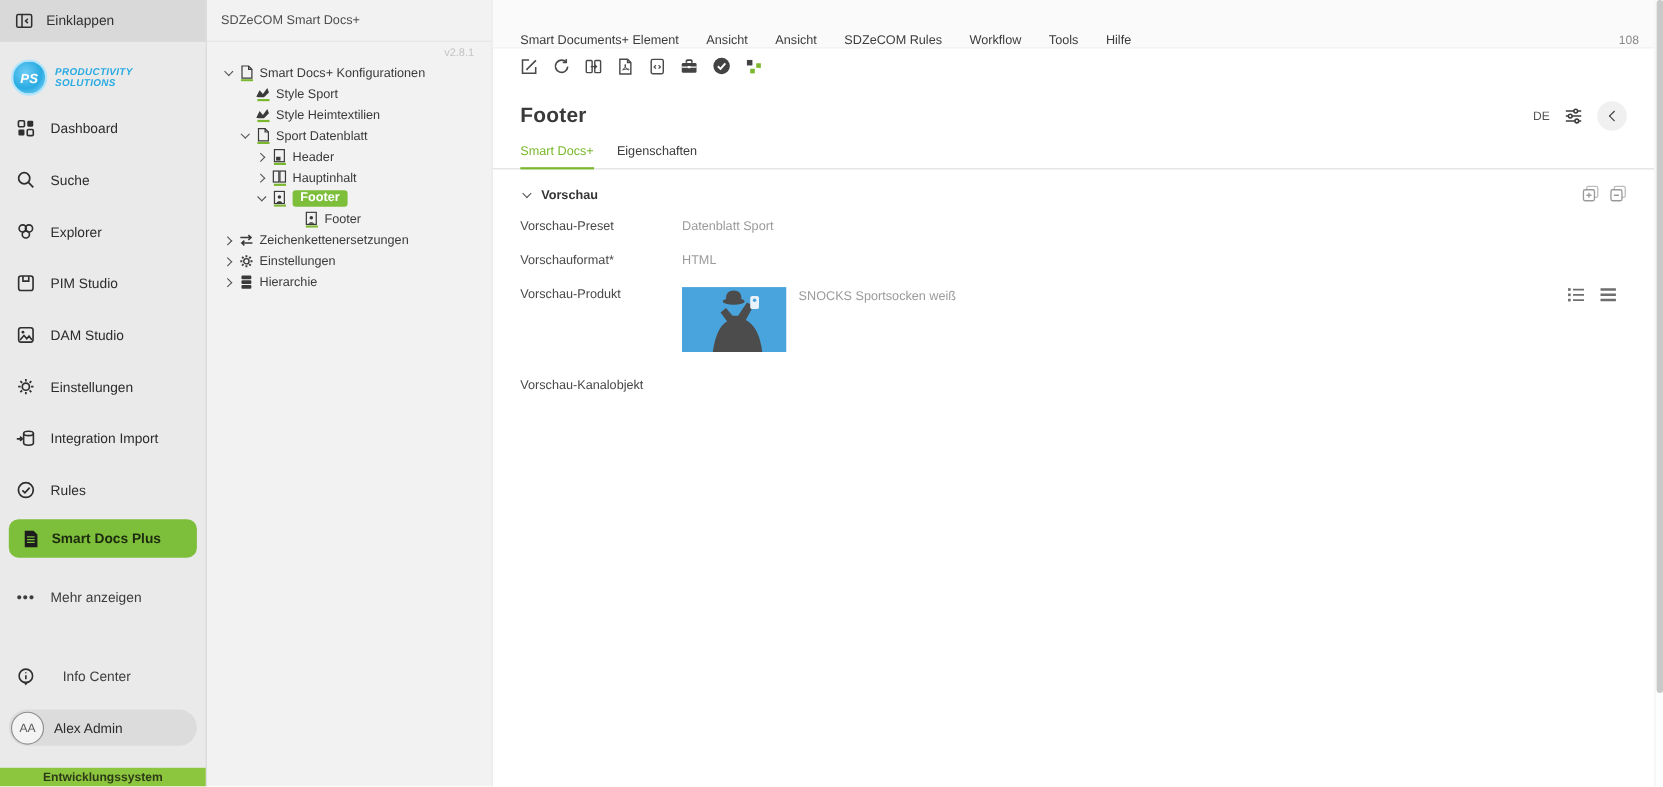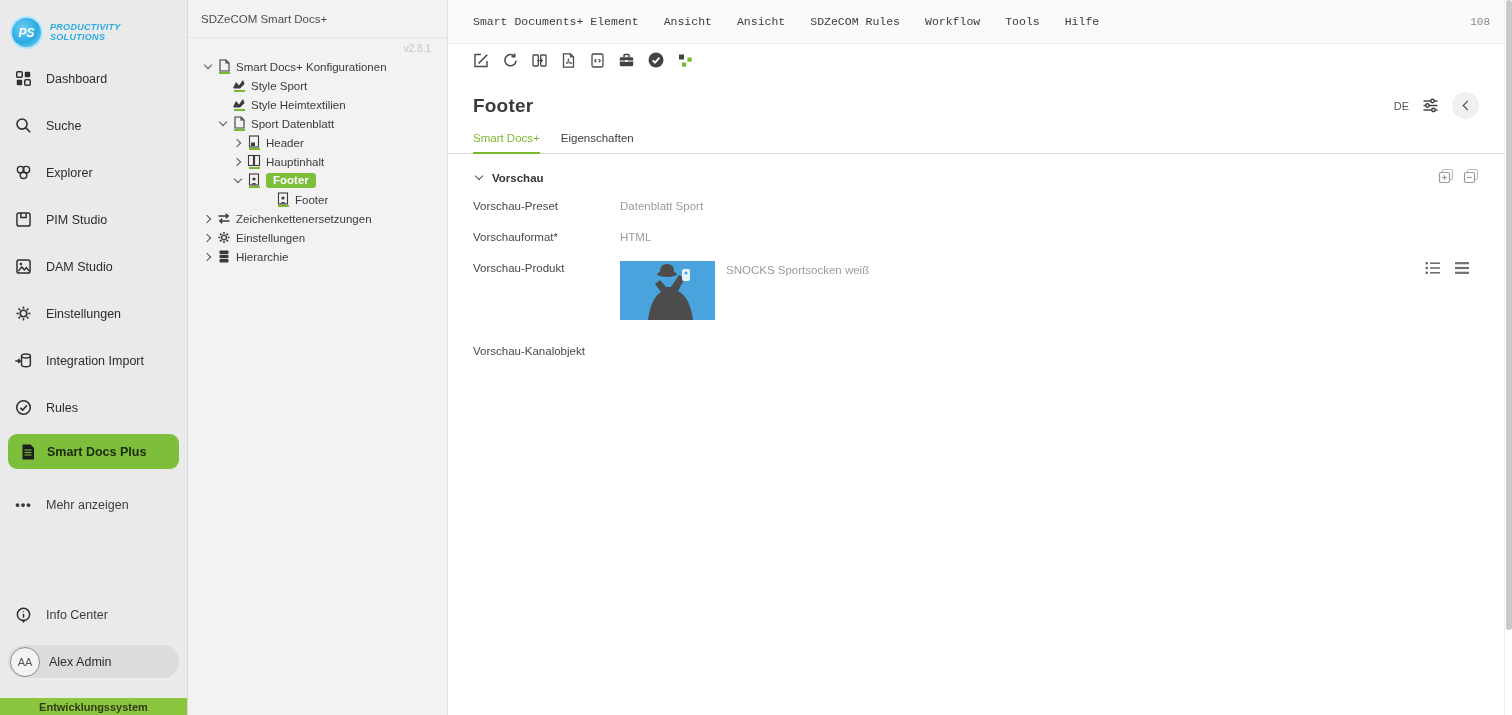--- a/index.html
+++ b/index.html
@@ -19,21 +19,21 @@
   .ps-circle { width:33px; height:33px; border-radius:50%; flex-shrink:0;
     background:radial-gradient(circle at 38% 35%, #6fcdf5 0%, #29abe2 55%, #8fd9f8 100%);
     border:2px solid #b5e5fb; color:#fff; display:flex; align-items:center; justify-content:center;
     font-style:italic; font-weight:bold; font-size:12px; }
   .ps-text { color:#29abe2; font-weight:bold; font-style:italic; font-size:9px; line-height:1.08; letter-spacing:.3px; }
   .sb-item { height:47px; display:flex; align-items:center; gap:13px; padding:0 14px; font-size:12.5px; color:#2c2c2c; cursor:pointer; }
   .sb-item svg { flex-shrink:0; }
   .sdp-btn { margin:3px 8px 12px 8px; background:#7dbe3b; border-radius:9px; height:35px; display:flex; align-items:center; gap:10px; padding:0 11px; font-weight:bold; font-size:12.5px; color:#1c2a0e; cursor:pointer; }
   .more-row { height:47px; display:flex; align-items:center; gap:13px; padding:0 14px; font-size:12.5px; cursor:pointer; margin-top:8px; }
   .dots { font-weight:bold; letter-spacing:1px; font-size:13px; width:19px; text-align:center; }
-  .info-row { position:absolute; left:0; right:0; top:600px; height:30px; display:flex; align-items:center; gap:13px; padding:0 14px; font-size:12.5px; cursor:pointer; }
+  .info-row { position:absolute; left:0; right:0; top:600px; height:30px; display:flex; align-items:center; gap:24px; padding:0 14px; font-size:12.5px; cursor:pointer; }
   .user-pill { position:absolute; left:8px; right:8px; top:645px; height:33px; background:#dcdcdc; border-radius:17px; display:flex; align-items:center; gap:9px; padding:0 2px; cursor:pointer; }
   .avatar { width:30px; height:30px; border-radius:50%; background:#f3f3f3; border:1px solid #8c8c8c; color:#555; display:flex; align-items:center; justify-content:center; font-size:11px; }
   .user-name { font-size:12.5px; color:#2c2c2c; }
   .env-bar { position:absolute; left:0; right:0; bottom:0; height:17px; background:#8cc63f; color:#2e3b17; font-size:11px; font-weight:bold; display:flex; align-items:center; justify-content:center; }
 
   
   .tp { width:260px; flex-shrink:0; background:#f2f2f2; border-right:1px solid #e3e3e3; font-size:11.5px; }
   .tp-title { height:38px; line-height:38px; padding:0 13px; color:#4e4e4e; border-bottom:1px solid #e4e4e4; }
   .tp-version { text-align:right; color:#c5c5c5; font-size:10px; padding:5px 16px 3px 0; }
   .trow { height:19px; display:flex; align-items:center; cursor:pointer; }
@@ -41,21 +41,21 @@
   .chev::before { content:""; position:absolute; width:5px; height:5px; border-right:1.4px solid #555; border-bottom:1.4px solid #555; left:3px; top:2px; }
   .chev.down::before { transform:rotate(45deg); }
   .chev.right::before { transform:rotate(-45deg); top:3.5px; left:2px; }
   .chev.none::before { display:none; }
   .ti { width:14px; height:15px; margin:0 5px 0 2px; flex-shrink:0; }
   .tlabel { color:#3a3a3a; white-space:nowrap; }
   .tlabel.sel { background:#7dbe3b; color:#fff; font-weight:bold; border-radius:3px; padding:1px 7px 2px; }
 
   
   .mn { flex:1; display:flex; flex-direction:column; background:#fff; min-width:0; }
-  .menubar { height:44px; background:#fafafa; border-bottom:1px solid #efefef; display:flex; align-items:center; padding:0 14px 0 25px; gap:25px; font-size:11.5px; color:#3c3c3c;font-family:Liberation Mono, monospace; }
+  .menubar { height:44px; background:#fafafa; border-bottom:1px solid #efefef; display:flex; align-items:flex-end; padding:0 14px 0 25px; gap:25px; font-size:11.5px; color:#3c3c3c; }
   .menubar .mi { cursor:pointer; white-space:nowrap; }
   .badge { margin-left:auto; color:#8a8a8a; font-size:11px; }
   .toolbar { height:32px; display:flex; align-items:center; gap:12px; padding:0 25px; }
   .tbi { cursor:pointer; display:flex; align-items:center; }
   .titlerow { display:flex; align-items:center; padding:16px 25px 6px 25px; }
   .page-title { font-size:19px; font-weight:bold; color:#3a3a3a; letter-spacing:.2px; }
   .title-right { margin-left:auto; display:flex; align-items:center; gap:13px; }
   .lang { font-size:11px; color:#555; }
   .circle-btn { width:27px; height:27px; border-radius:50%; background:#f0f0f0; display:flex; align-items:center; justify-content:center; cursor:pointer; }
   .circle-btn .lchev { width:7px; height:7px; border-left:1.8px solid #3c3c3c; border-bottom:1.8px solid #3c3c3c; transform:rotate(45deg); margin-left:3px; }
@@ -77,20 +77,30 @@
   .thumb { position:absolute; left:1px; top:0; width:6px; height:630px; background:#c9c9c9; border-radius:4px; }
 
   svg { display:block; }
 </style>
 </head>
 <body>
 
 <div class="app">
 
   <div class="sb">
+    <div class="sb-collapse">
+      <span>
+        <svg width="18" height="18" viewBox="0 0 18 18" fill="none" stroke="#2f2f2f" stroke-width="1.4">
+          <rect x="2.2" y="3.2" width="13.6" height="11.6" rx="1.5"></rect>
+            <line x1="7" y1="3.2" x2="7" y2="14.8"></line>
+          <polyline points="12.4,7 10.2,9 12.4,11"></polyline>
+        </svg>
+      </span>
+      <span>Einklappen</span>
+    </div>
 
     <div class="sb-logo">
       <div class="ps-circle">PS</div>
       <div class="ps-text">
         <div>PRODUCTIVITY</div>
         <div>SOLUTIONS</div>
       </div>
     </div>
 
     <div class="sb-item">

